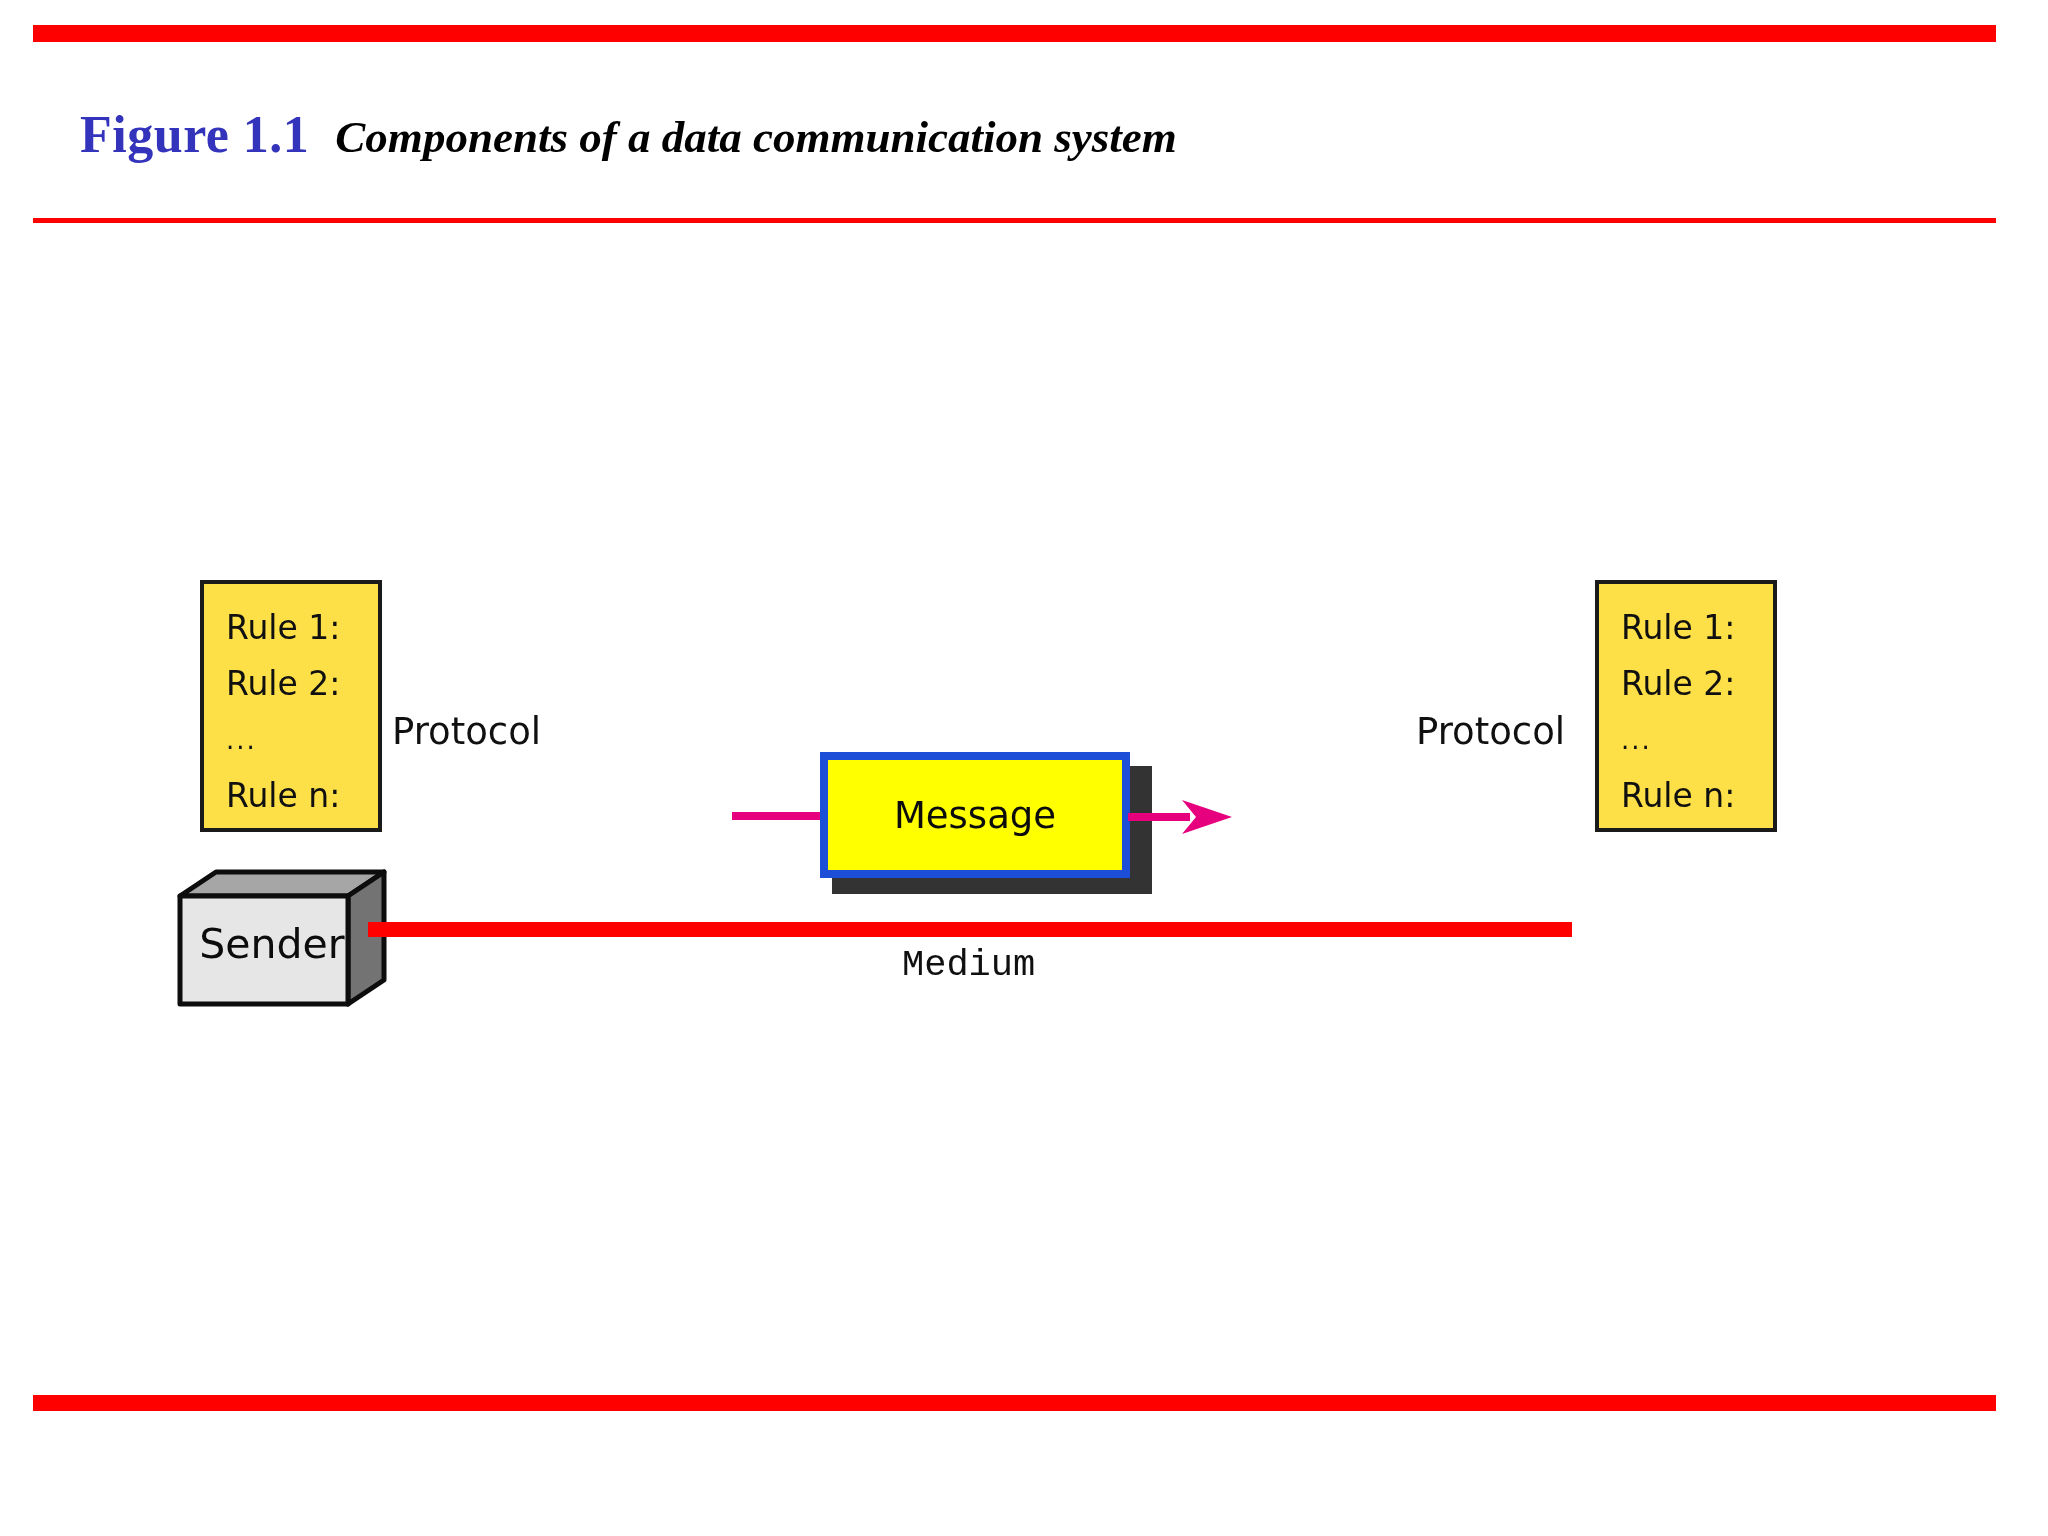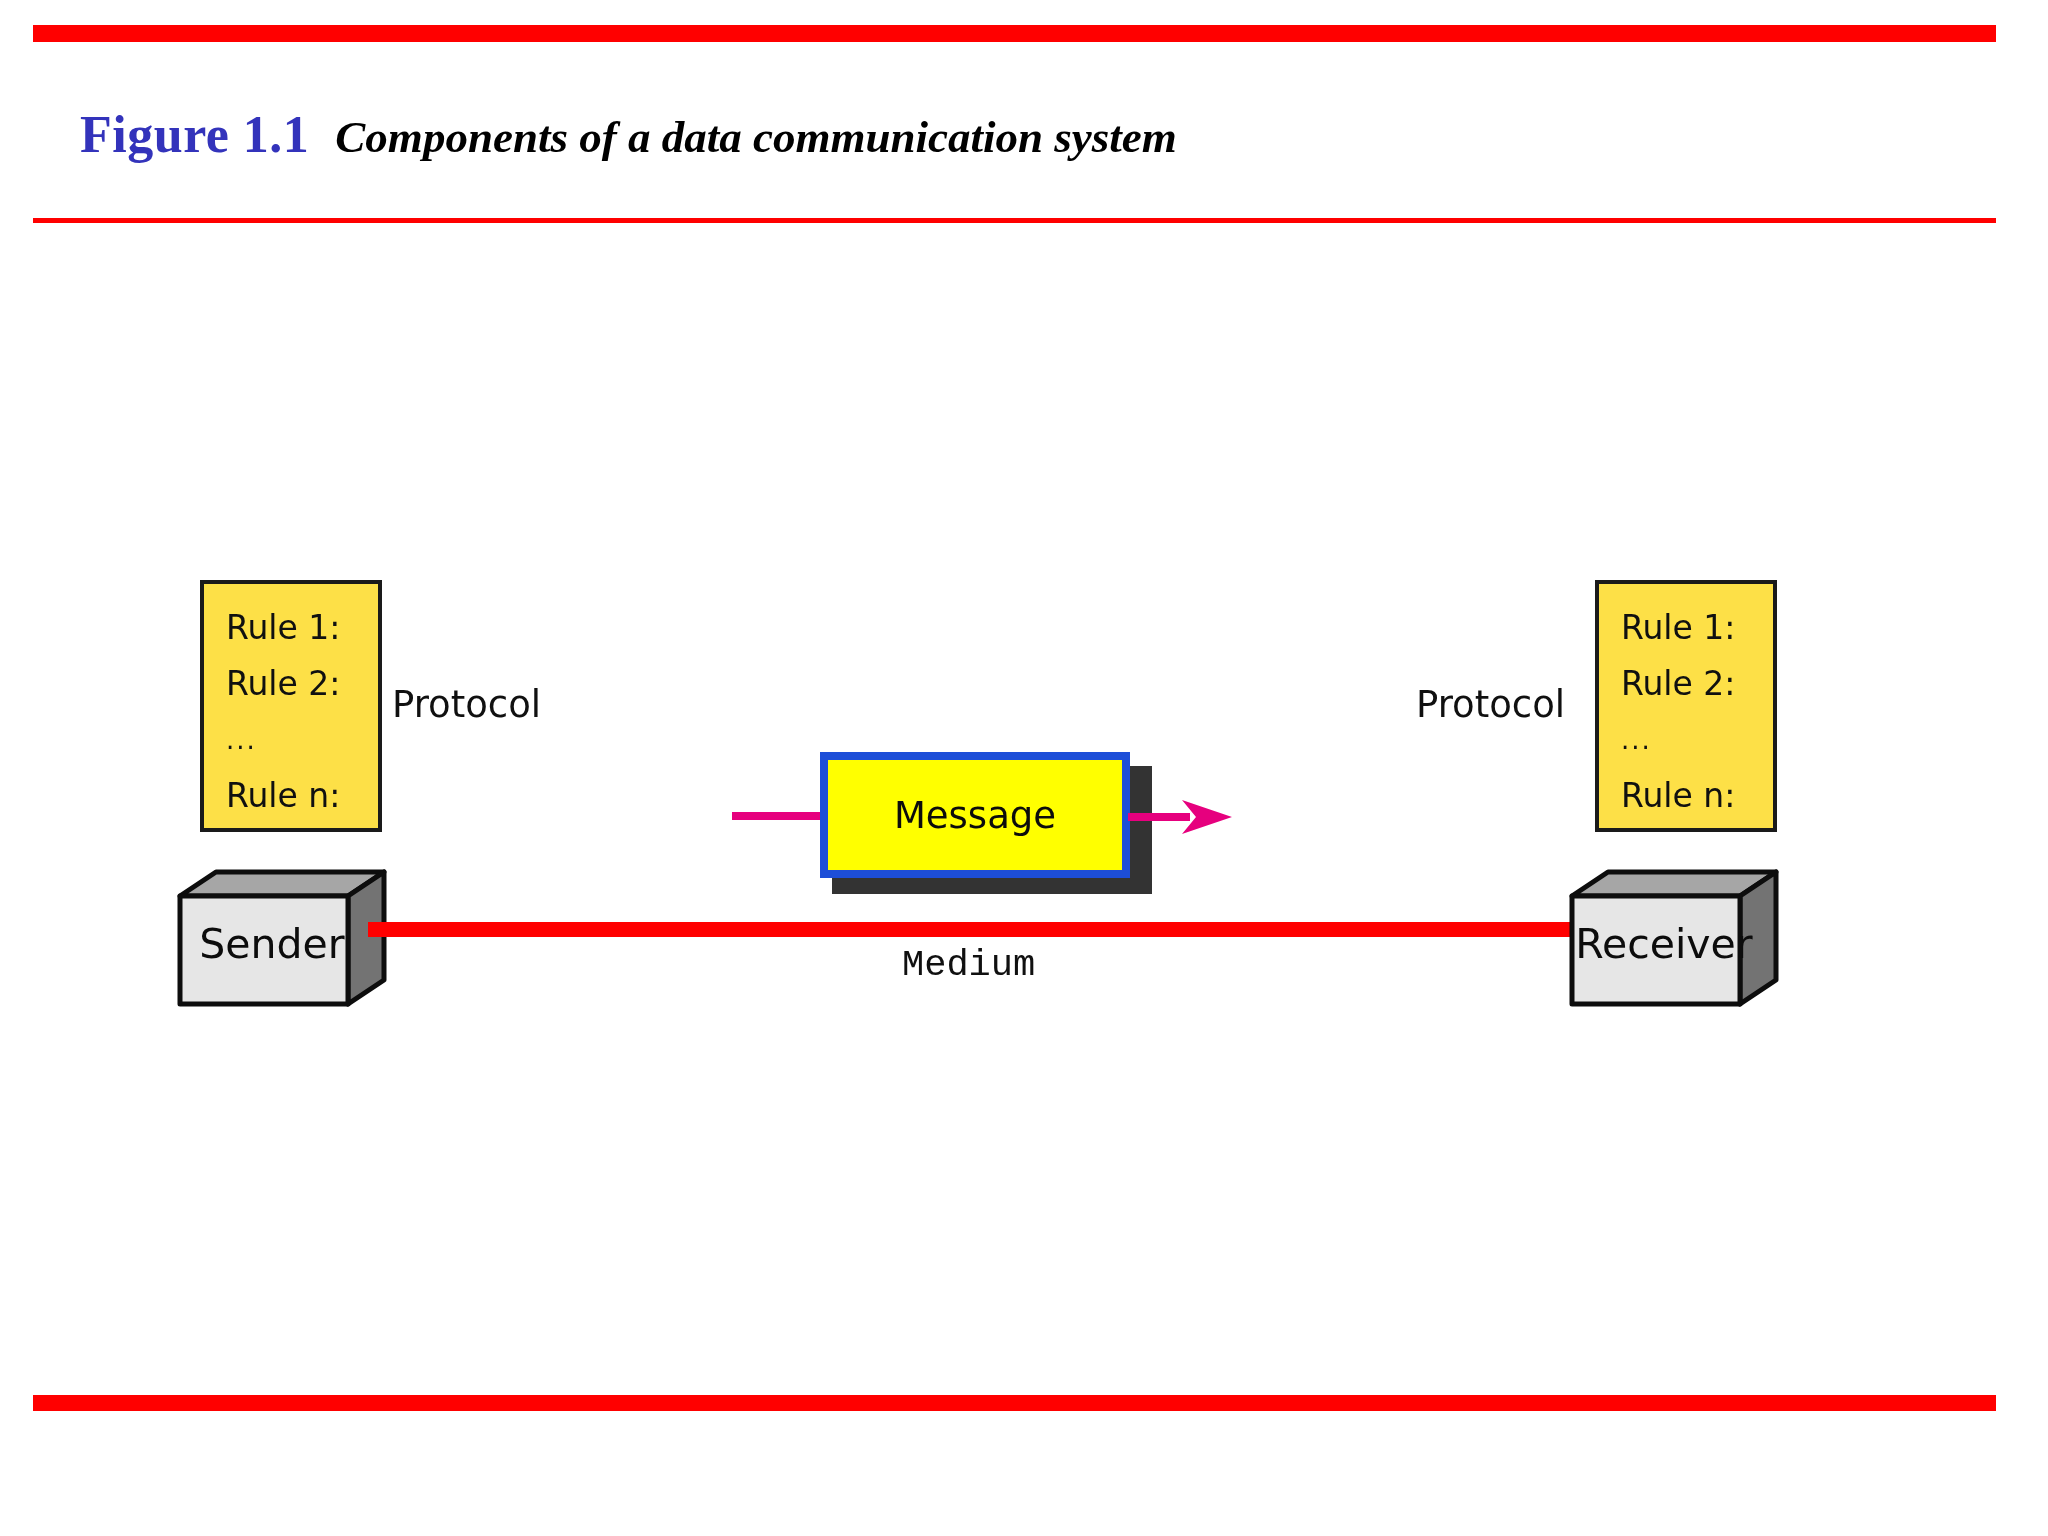--- a/index.html
+++ b/index.html
@@ -83,20 +83,21 @@
     letter-spacing: 2px;
   }
 
   
   .protocol-label {
     position: absolute;
     font-family: "DejaVu Sans", sans-serif;
     font-size: 37px;
     color: #101010;
     white-space: nowrap;
+    margin-top: 27px;
   }
   #protocol-left  { left: 392px;  top: 683px; }
   #protocol-right { left: 1416px; top: 683px; }
 
   
   .node-box {
     position: absolute;
     width: 212px;
     height: 140px;
   }
@@ -228,25 +229,17 @@
 
   <div class="rule-box" id="rule-box-right">
     <div class="rule-line">Rule 1:</div>
     <div class="rule-line">Rule 2:</div>
     <div class="rule-line ellipsis">...</div>
     <div class="rule-line">Rule n:</div>
   </div>
 
   <div class="protocol-label" id="protocol-right">Protocol</div>
 
-  <div class="node-box" id="receiver-box">
-    <svg width="212" height="140" viewBox="0 0 212 140">
-      <polygon points="4,28 40,4 208,4 172,28" fill="#A6A6A6" stroke="#0D0D0D" stroke-width="5" stroke-linejoin="round"></polygon>
-      <polygon points="172,28 208,4 208,112 172,136" fill="#737373" stroke="#0D0D0D" stroke-width="5" stroke-linejoin="round"></polygon>
-      <rect x="4" y="28" width="168" height="108" fill="#E6E6E6" stroke="#0D0D0D" stroke-width="5" stroke-linejoin="round"></rect>
-    </svg>
-    <div class="node-label">Receiver</div>
-  </div>
 
   <div class="rule-bar" id="bottom-bar"></div>
   <div id="page-number">1.3</div>
 
 </div>
 
 </body></html>

